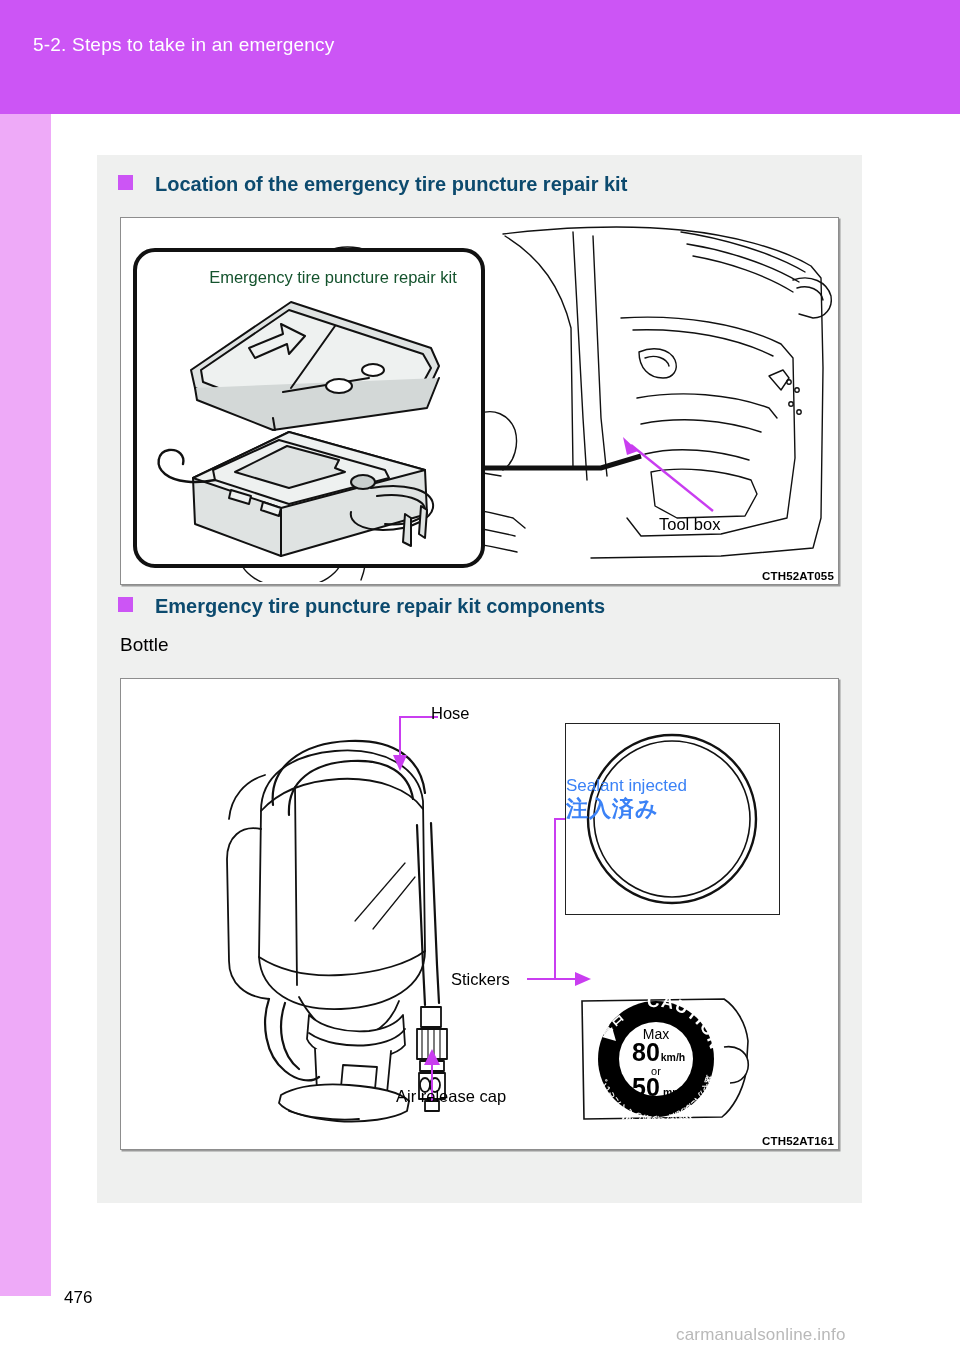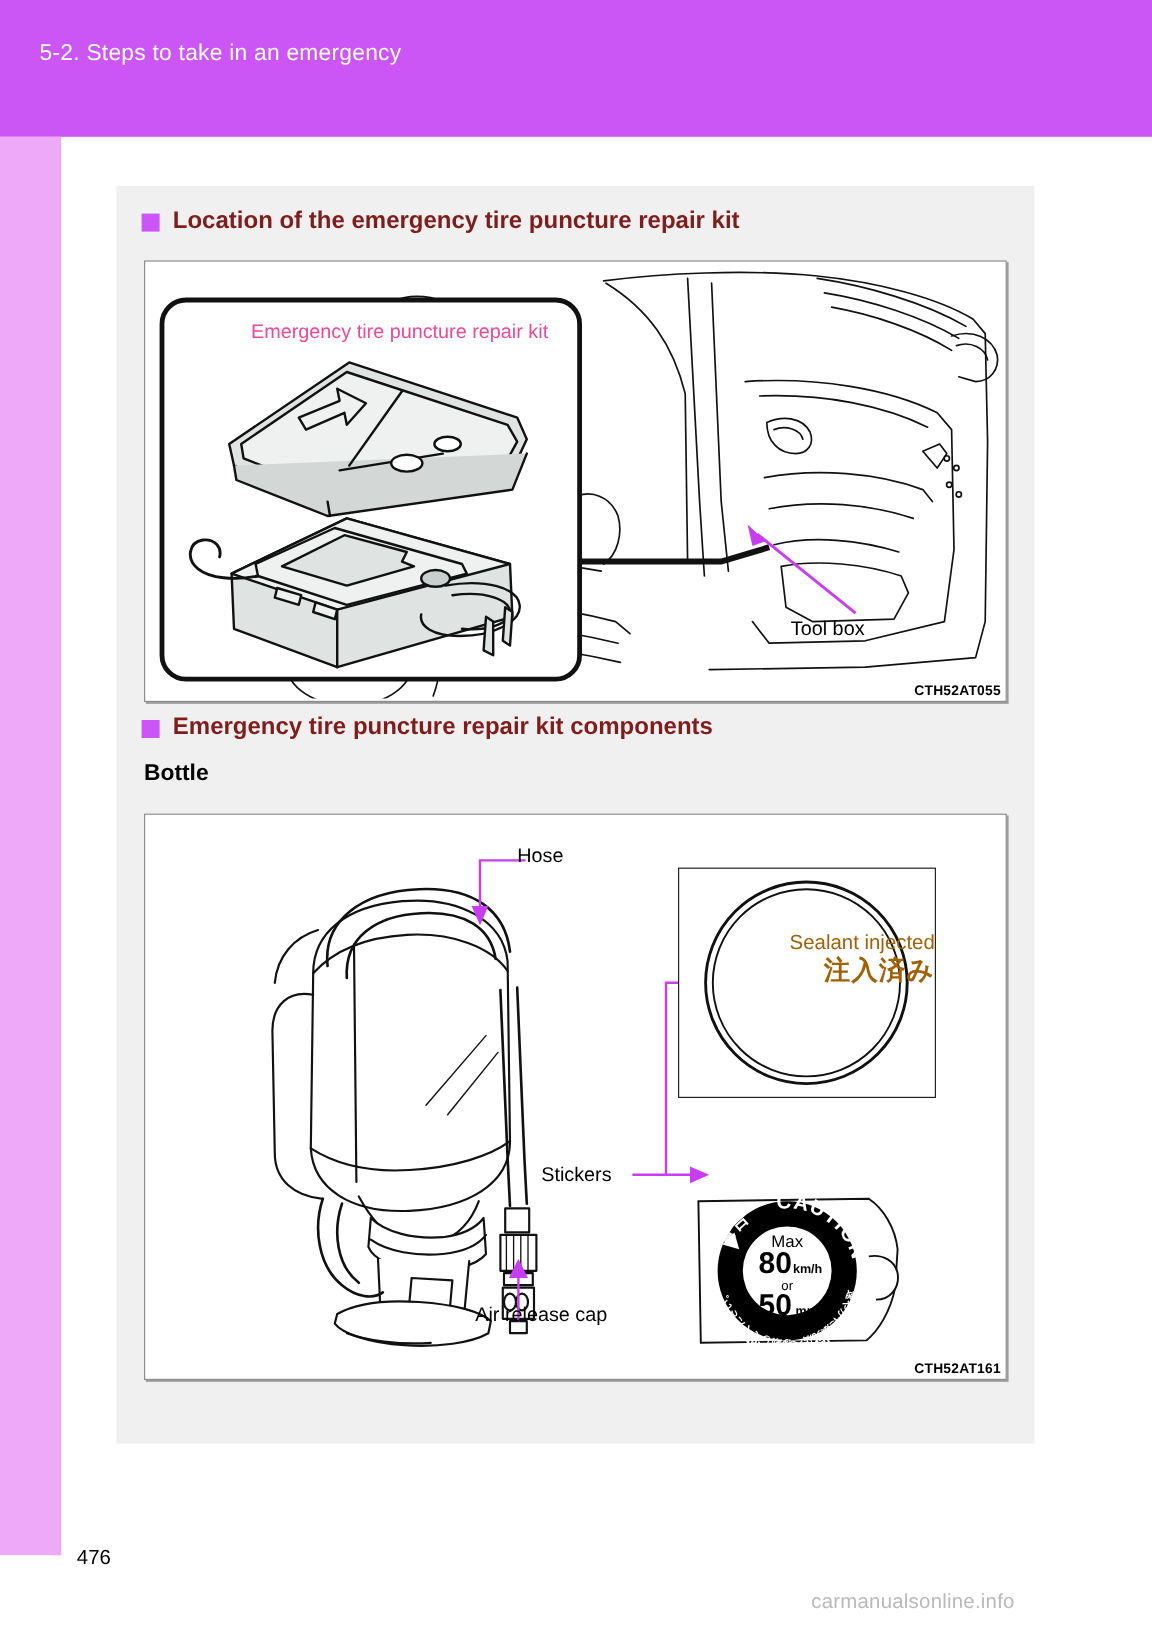--- a/index.html
+++ b/index.html
@@ -25,32 +25,32 @@
     position:absolute;left:0;top:114px;width:51px;height:1182px;
     background:#eeaaf8;
   }
   
   #content-panel{
     position:absolute;left:97px;top:155px;width:765px;height:1048px;
     background:#eff0ef;
   }
   
   .section-heading{
-    display:flex;align-items:center;gap:11px;
-    font-size:20px;font-weight:bold;color:#7f1d1d;
+    display:flex;gap:22px;
+    font-size:20px;font-weight:bold;color:#0c4a6e;
   }
   .sq-bullet{
     width:15px;height:15px;background:#cc55f5;display:inline-block;flex:0 0 auto;
     margin-top:2px;
   }
   #heading-location{position:absolute;left:118px;top:173px;}
   #heading-components{position:absolute;left:118px;top:595px;}
   #subheading-bottle{
     position:absolute;left:120px;top:634px;
-    font-size:19px;font-weight:bold;color:#000;
+    font-size:19px;font-weight:normal;color:#000;
   }
   
   .figure-frame{
     position:absolute;background:#ffffff;
     border:1px solid #8d8d8d;
     box-shadow:1.5px 1.5px 0 0 #9a9a9a;
   }
   #figure-location{left:120px;top:217px;width:717px;height:366px;}
   #figure-bottle{left:120px;top:678px;width:717px;height:470px;}
   .figure-code{
@@ -58,41 +58,41 @@
     font-size:11.5px;font-weight:bold;color:#000;letter-spacing:.2px;
   }
   
   #kit-callout{
     position:absolute;left:12px;top:30px;width:352px;height:320px;
     border:4px solid #111;border-radius:22px;background:#fff;
     box-sizing:border-box;
   }
   #kit-callout-label{
     position:absolute;left:0;right:0;top:16px;text-align:center;
-    font-size:16.5px;color:#ec4899;padding-left:48px;
+    font-size:16.5px;color:#14532d;padding-left:48px;
   }
   
   #kit-leader{position:absolute;left:360px;top:0;width:360px;height:366px;}
   
   #toolbox-label{
     position:absolute;left:538px;top:297px;font-size:16.5px;color:#000;
   }
   
   .fig2-label{position:absolute;font-size:16.5px;color:#000;white-space:nowrap;}
   #hose-label{left:310px;top:25px;}
   #stickers-label{left:330px;top:291px;}
   #aircap-label{left:275px;top:408px;}
   
   #sticker-box-sealant{
     position:absolute;left:444px;top:44px;width:215px;height:192px;
     border:1.5px solid #222;background:#fff;box-sizing:border-box;
   }
   #sealant-text{
-    position:absolute;left:0;right:0;top:52px;text-align:right;
-    line-height:1.18;color:#a16207;
+    position:absolute;left:0;right:0;top:52px;text-align:left;
+    line-height:1.18;color:#3b82f6;
   }
   #sealant-text .en{font-size:17px;display:block;}
   #sealant-text .jp1{font-size:22px;font-weight:bold;display:block;letter-spacing:1px;}
   #sealant-text .jp2{font-size:22px;font-weight:bold;display:block;letter-spacing:1px;}
   
   #caution-wrap{position:absolute;left:455px;top:310px;width:185px;height:145px;}
   svg{display:block;}
   
   #page-number{
     position:absolute;left:64px;top:1288px;

